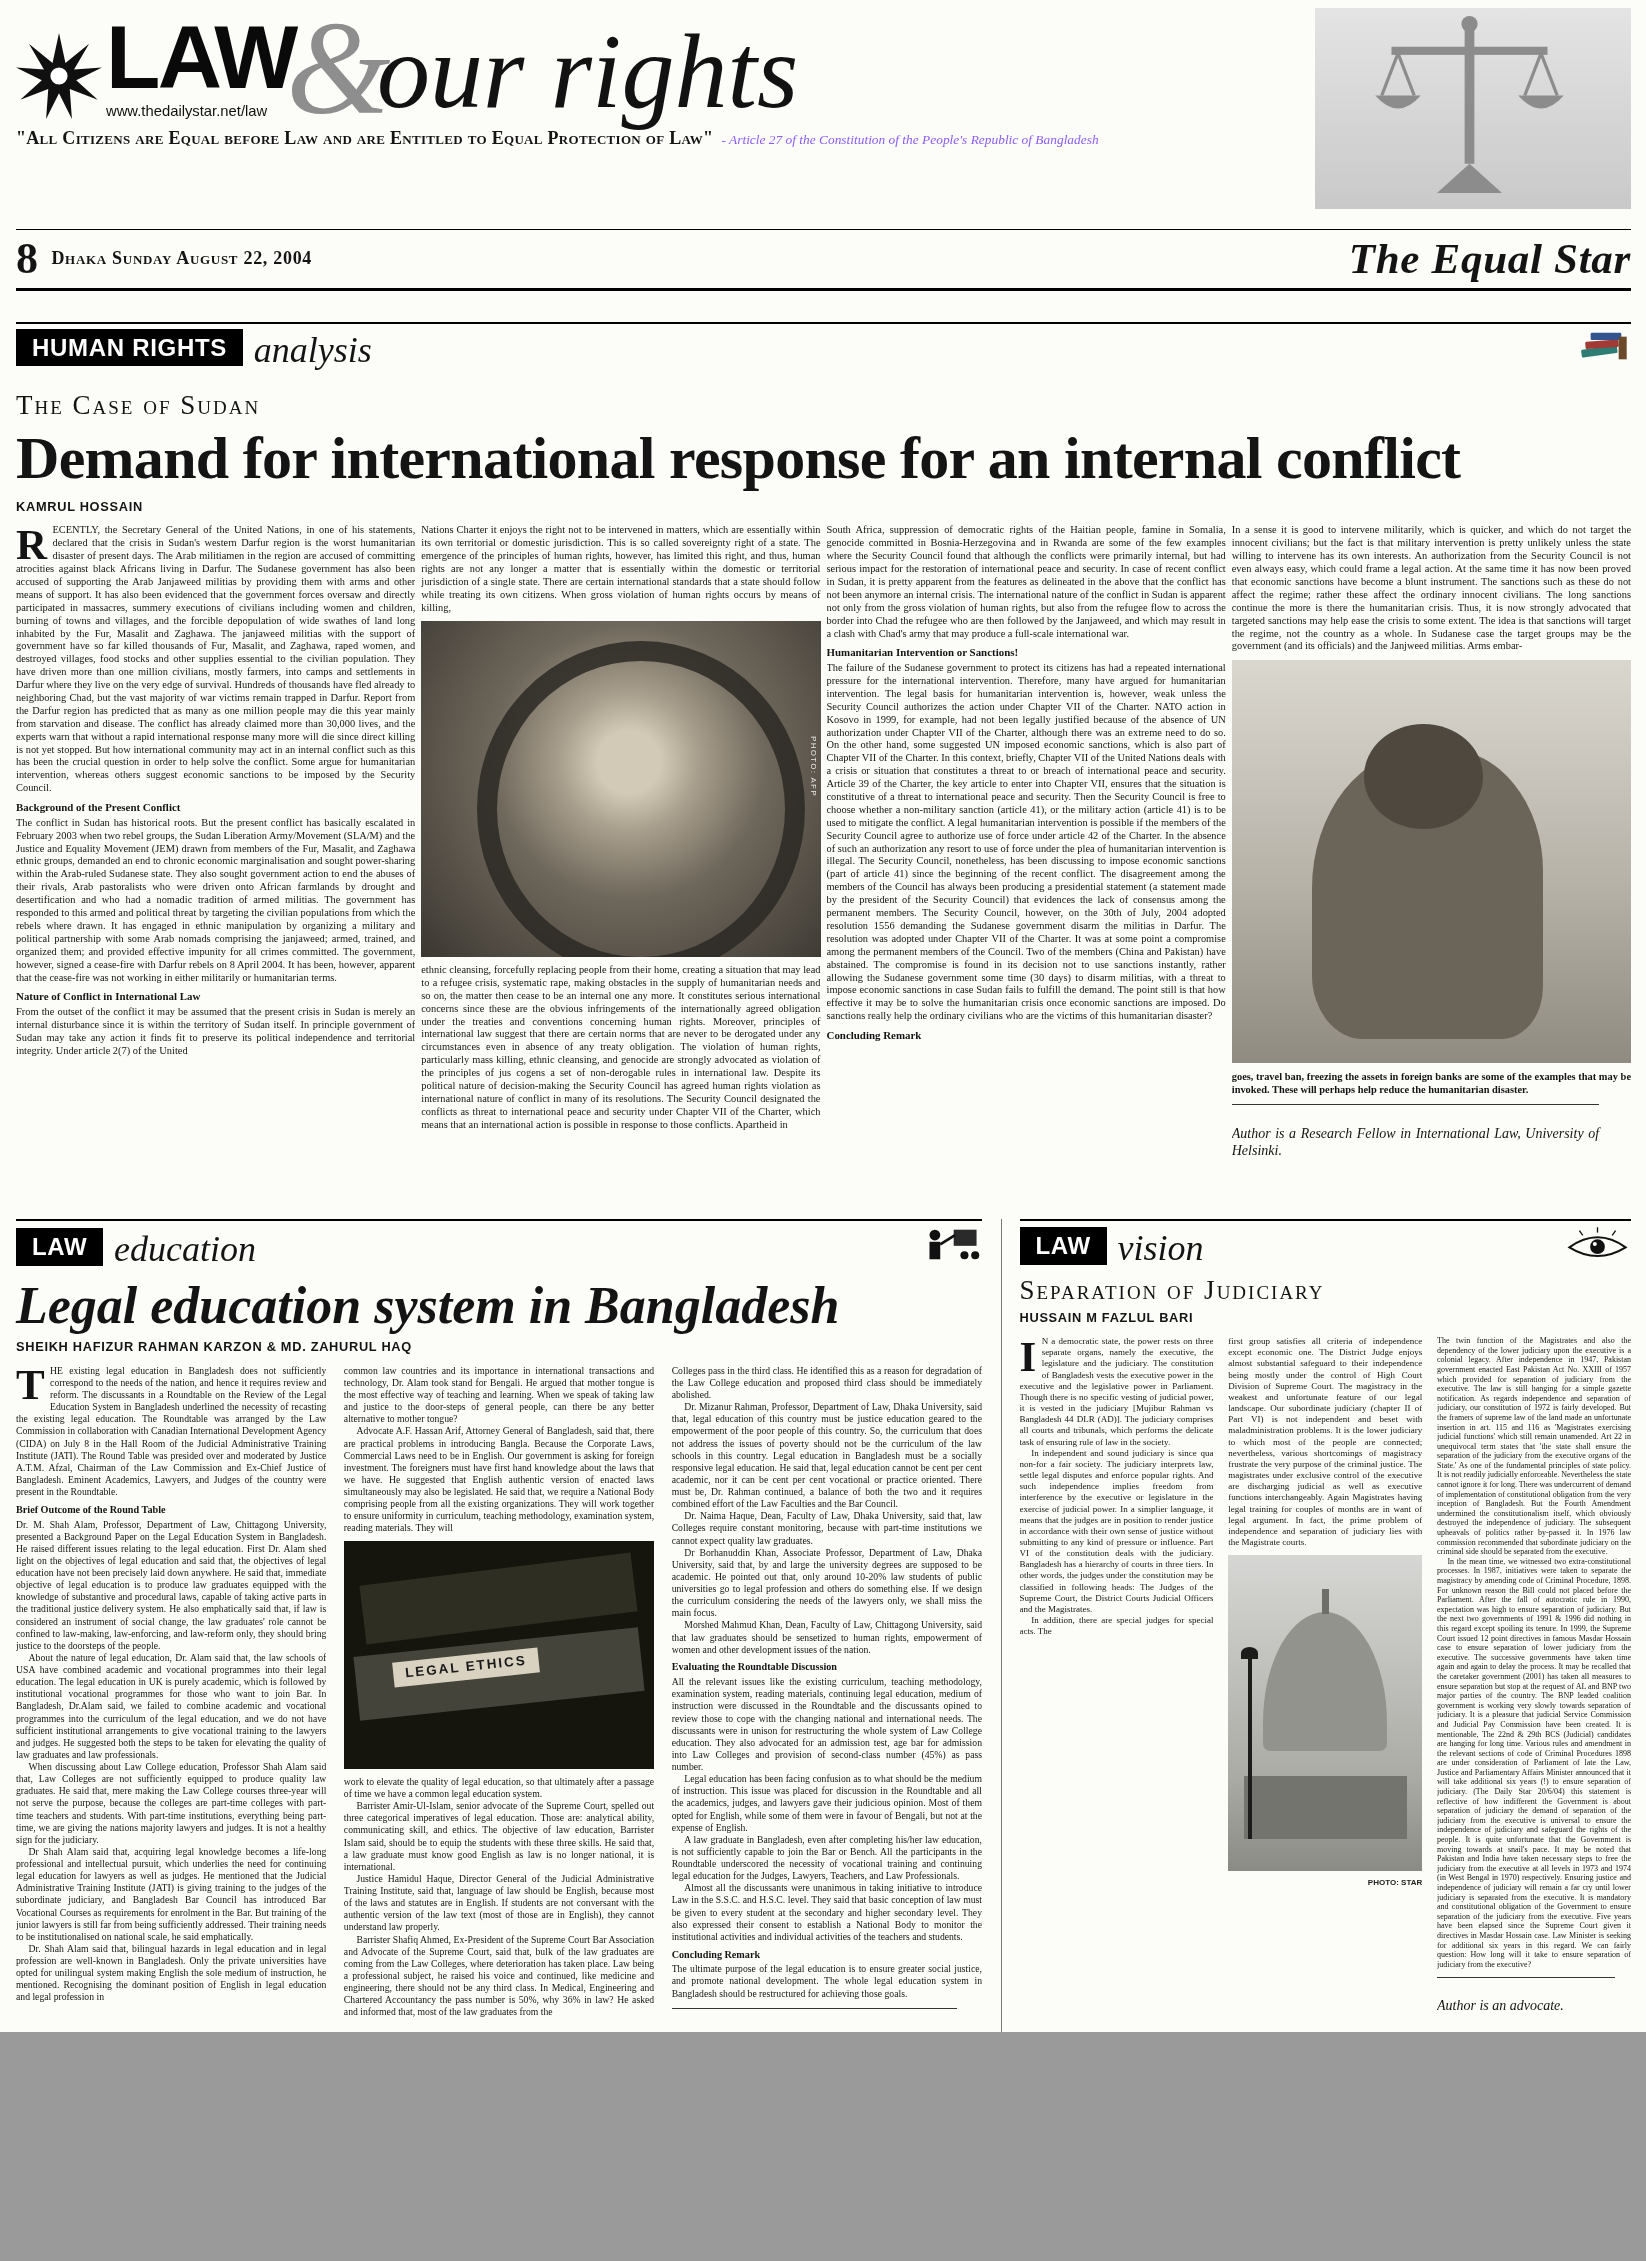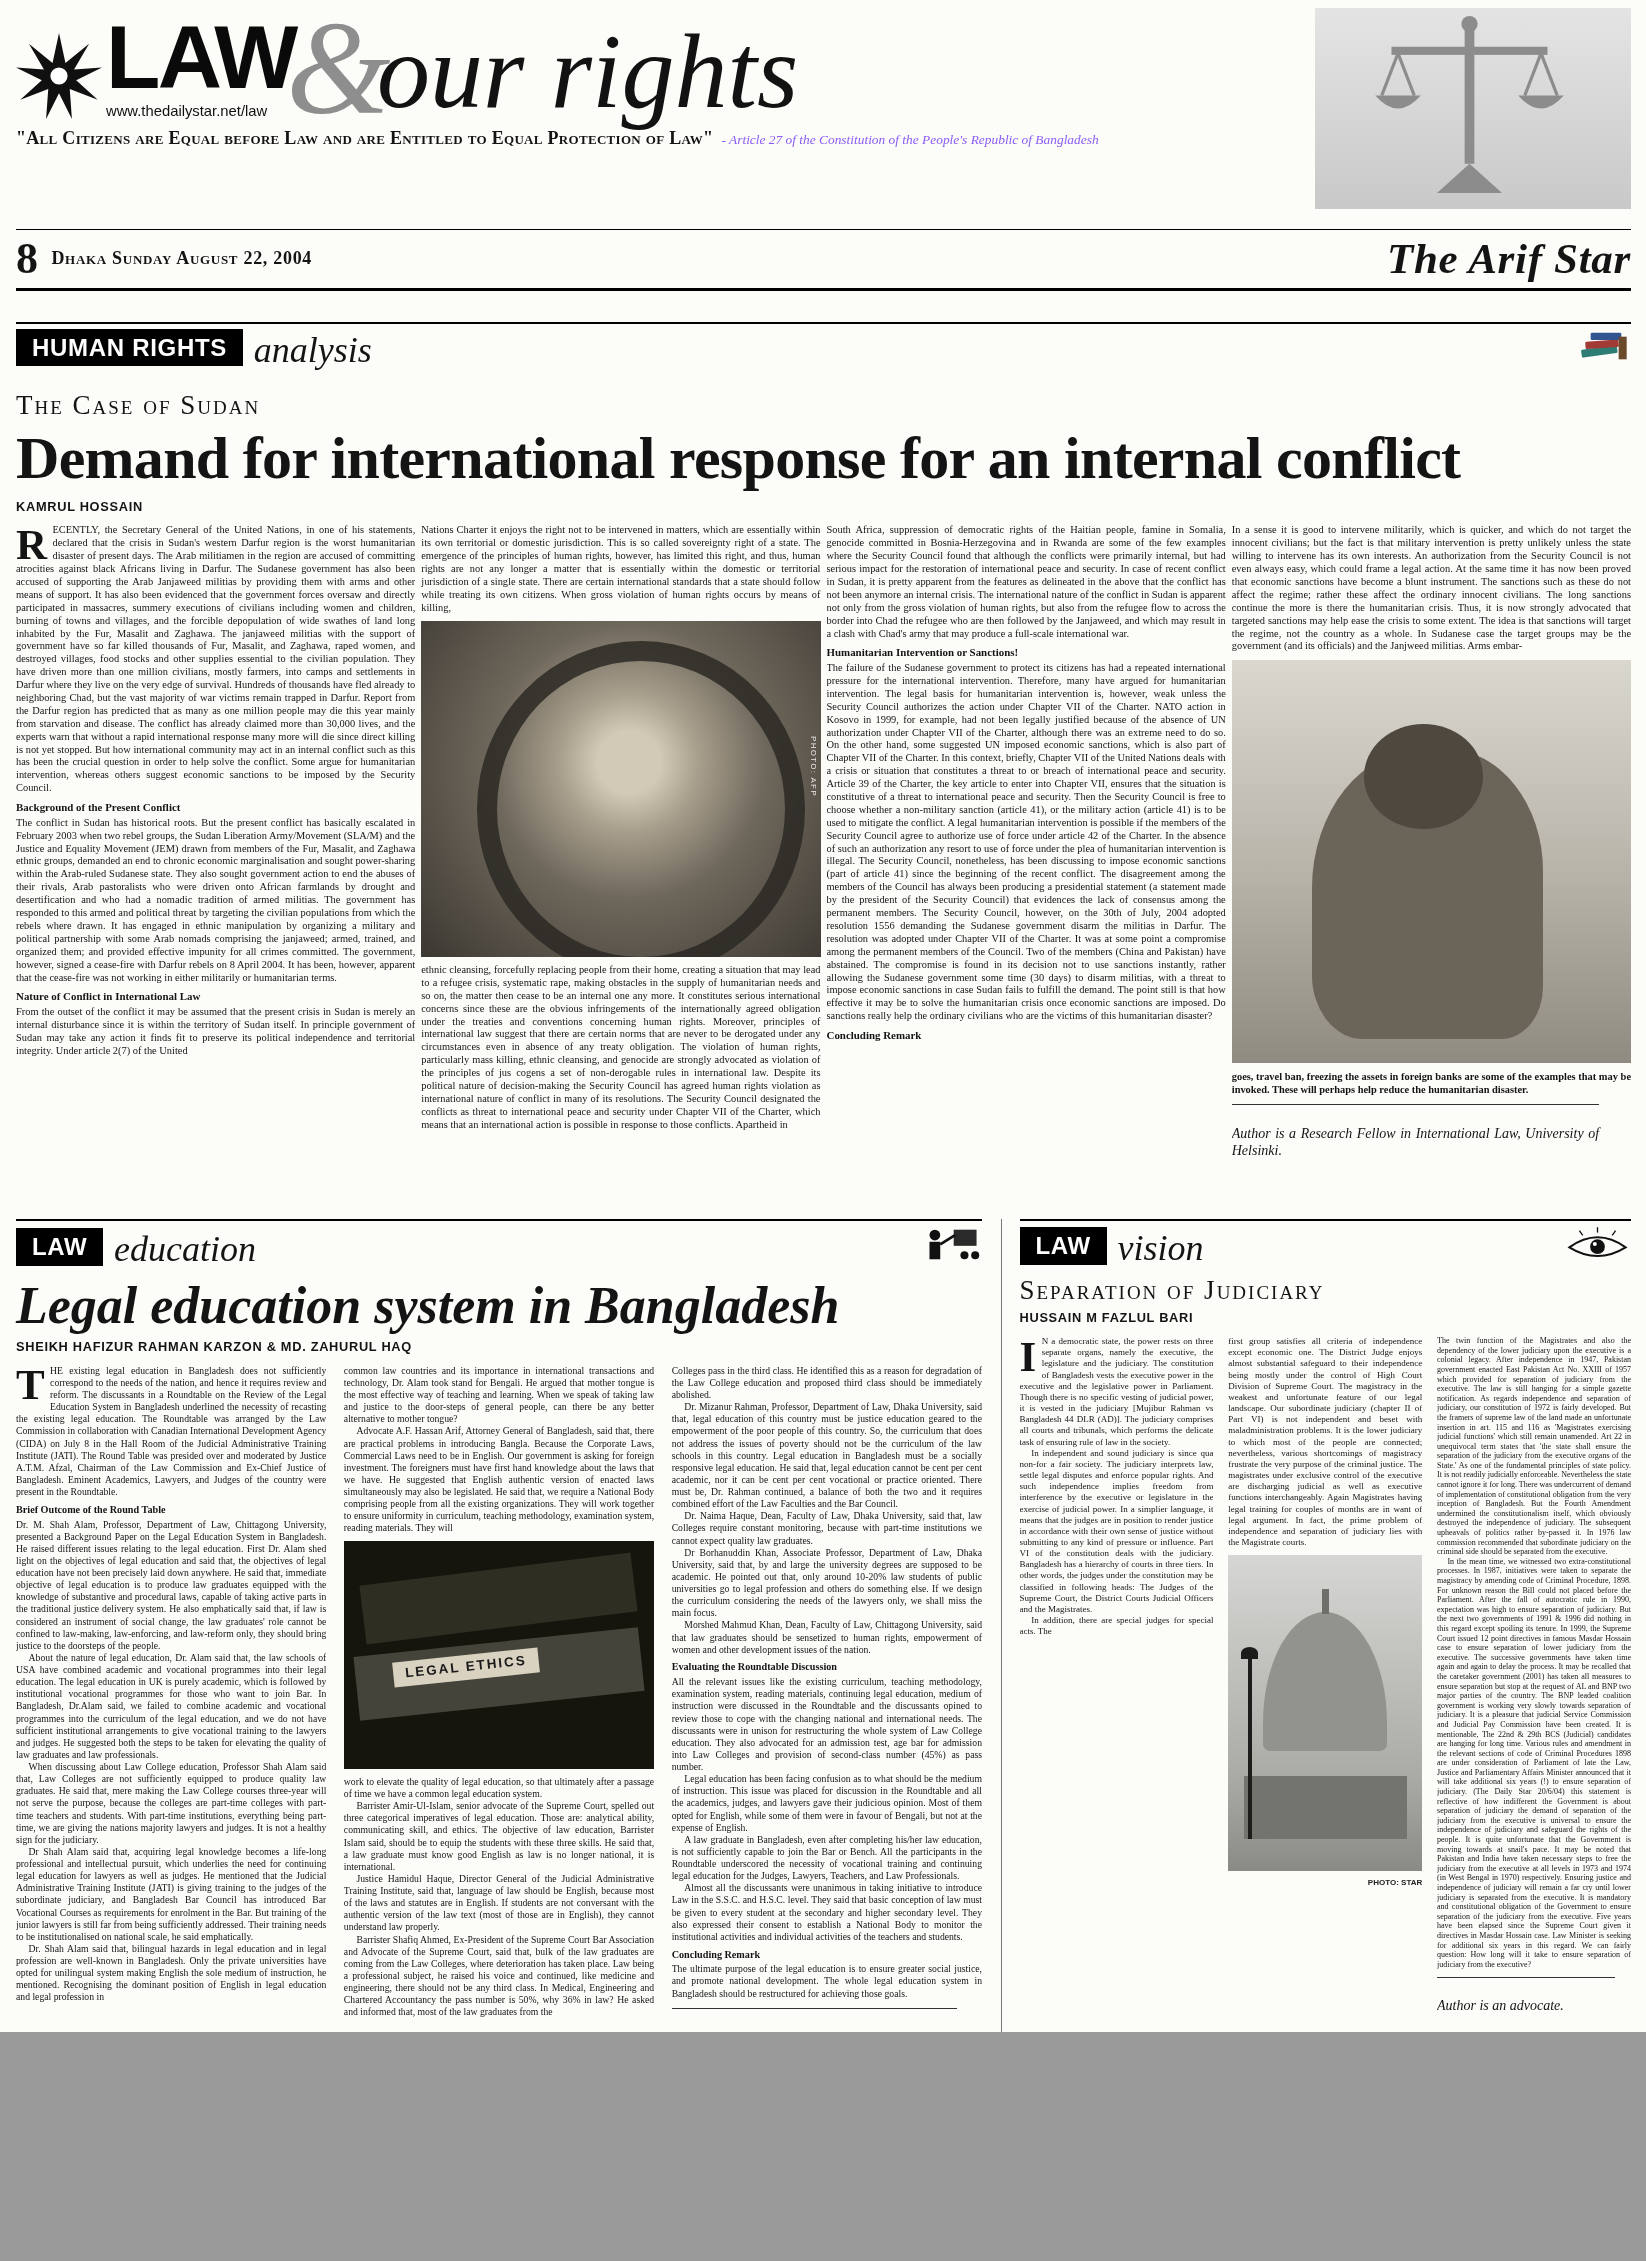--- a/index.html
+++ b/index.html
@@ -119,21 +119,21 @@
         <div class="our-rights">our rights</div>
       </div>
       <div class="tagline">
         <span class="tag-main">"All Citizens are Equal before Law and are Entitled to Equal Protection of Law"</span>
         <span class="tag-src">- Article 27 of the Constitution of the People's Republic of Bangladesh</span>
       </div>
     </div>
     <div class="dateline-row">
       <span class="pagenum">8</span>
       <span class="dateline">Dhaka Sunday August 22, 2004</span>
-      <span class="paper-logo">The Arif Star</span>
+      <span class="paper-logo">The Equal Star</span>
     </div>
   </header>
 
   <div class="section-bar" style="margin-top:31px">
     <span class="bar-black">HUMAN RIGHTS</span>
     <span class="bar-script">analysis</span>
     <span class="bar-icon">
       <svg width="54" height="36" viewBox="0 0 80 54" aria-hidden="true">
         <rect x="6" y="26" width="54" height="12" rx="2" fill="#2e7d74" transform="rotate(-8 33 32)"></rect>
         <rect x="12" y="16" width="50" height="11" rx="2" fill="#a23b35" transform="rotate(-4 37 21)"></rect>

